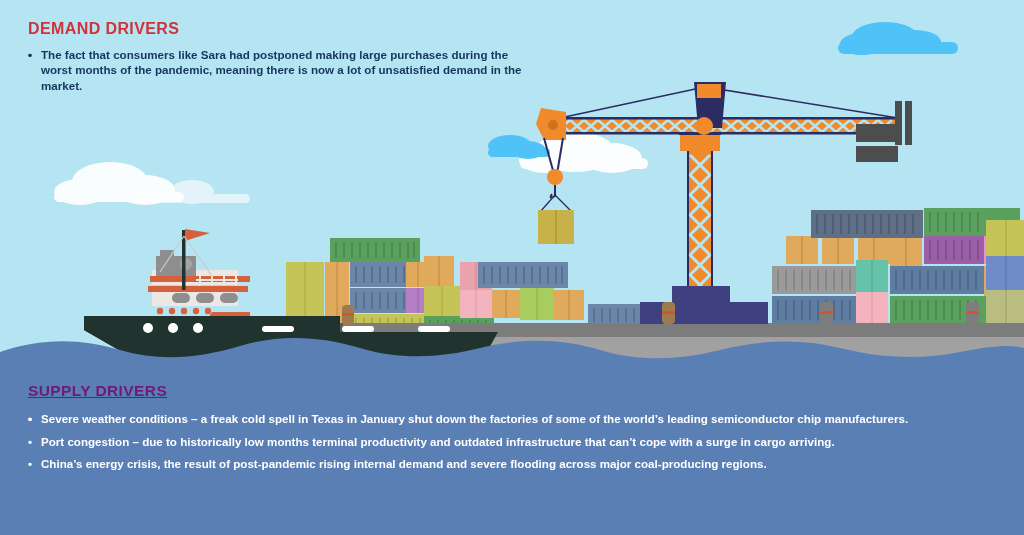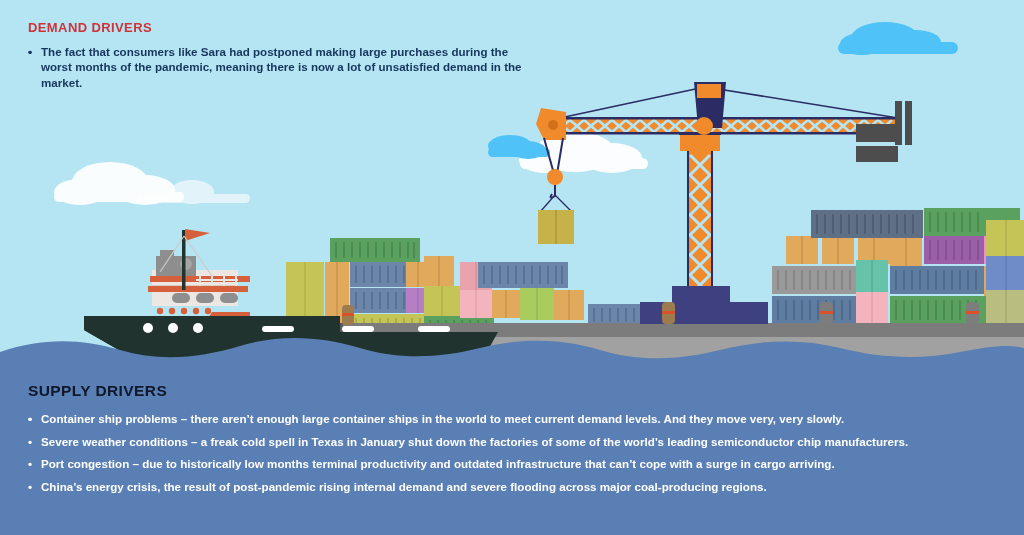--- a/index.html
+++ b/index.html
@@ -10,39 +10,39 @@
     position:relative;
   }
   #stage { position:absolute; inset:0; width:1024px; height:535px; overflow:hidden; }
   #art { position:absolute; left:0; top:0; width:1024px; height:535px; }
 
   
   .demand-block {
     position:absolute; left:28px; top:20px; width:500px; z-index:5;
   }
   .demand-title {
-    color:#cf3339; font-size:13px; font-weight:bold;
+    color:#cf3339; font-size:16px; font-weight:bold;
     letter-spacing:.4px; margin-bottom:9px;
   }
   .demand-list { list-style:none; }
   .demand-list li {
     position:relative; padding-left:13px; margin-bottom:7px;
     color:#16365c; font-size:11.6px; font-weight:bold; line-height:1.32;
   }
   .demand-list li .bul {
     position:absolute; left:0; top:0; color:#16365c;
   }
 
   
   .supply-block {
     position:absolute; left:28px; top:382px; width:980px; z-index:5;
   }
   .supply-title {
-    color:#0f172a; font-size:15.5px; font-weight:bold;
-    letter-spacing:.4px; margin-bottom:11px;
+    color:#701a75; font-size:15.5px; font-weight:bold;
+    letter-spacing:.4px; margin-bottom:11px;text-decoration:underline;
   }
   .supply-list { list-style:none; }
   .supply-list li {
     position:relative; padding-left:13px; margin-bottom:7.5px;
     color:#ffffff; font-size:11.6px; font-weight:bold; line-height:1.3;
   }
   .supply-list li .bul { position:absolute; left:0; top:0; color:#ffffff; }
 </style>
 </head>
 <body>
@@ -396,21 +396,20 @@
   </div>
 
   <div class="supply-block">
     <div class="supply-title">SUPPLY DRIVERS</div>
     <ul class="supply-list">
       <li>
         <span class="bul">•</span>
       </li>
       <li>
         <span class="bul">•</span>
-        <span>Container ship problems – there aren’t enough large container ships in the world to meet current demand levels. And they move very, very slowly.</span>
       </li>
       <li>
         <span class="bul">•</span>
         <span>Severe weather conditions – a freak cold spell in Texas in January shut down the factories of some of the world’s leading semiconductor chip manufacturers.</span>
       </li>
       <li>
         <span class="bul">•</span>
         <span>Port congestion – due to historically low months terminal productivity and outdated infrastructure that can’t cope with a surge in cargo arriving.</span>
       </li>
       <li>

